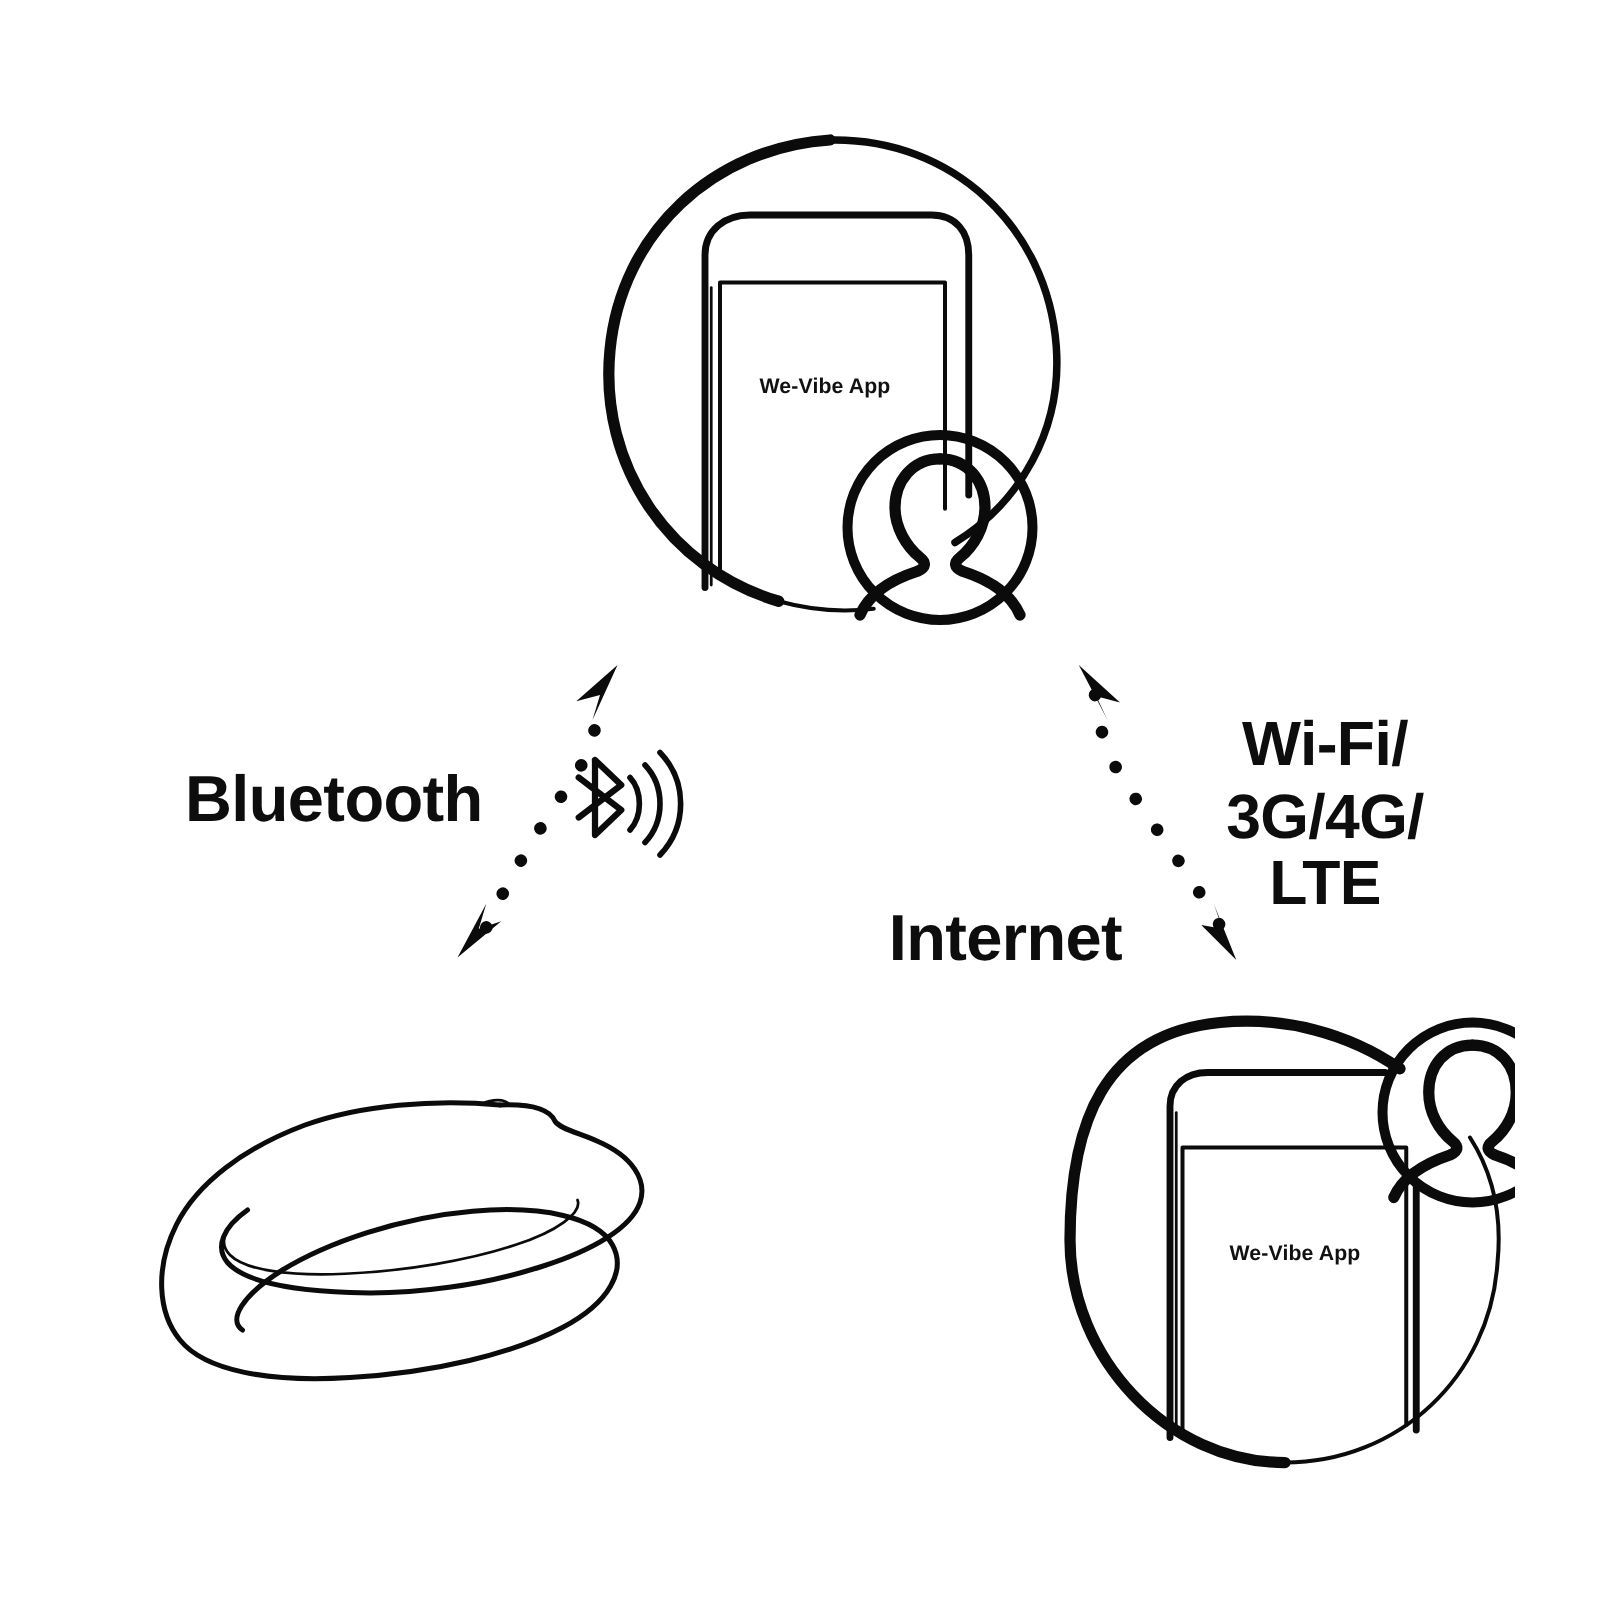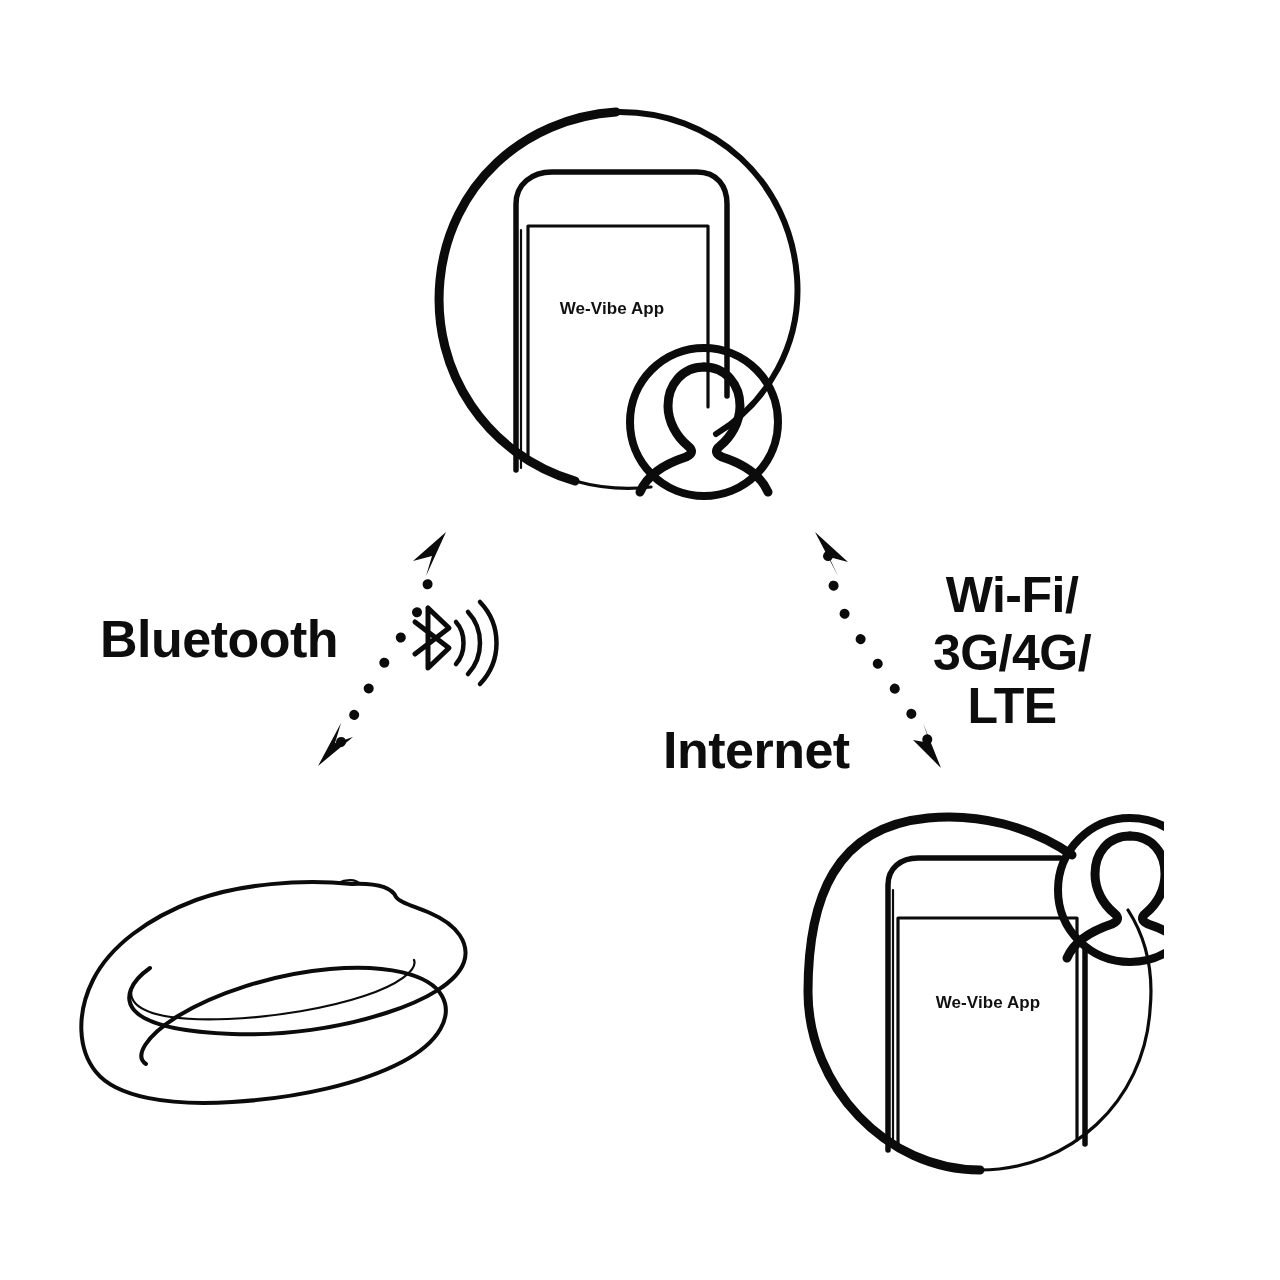--- a/index.html
+++ b/index.html
@@ -10,20 +10,21 @@
   }
   body {
     font-family: "Liberation Sans", sans-serif;
   }
   #stage {
     position: relative;
     width: 1164px;
     height: 1280px;
     background: #ffffff;
     overflow: hidden;
+    margin-left: 48px;
   }
   #diagram {
     position: absolute;
     left: 0;
     top: 0;
     width: 1280px;
     height: 1280px;
   }
   .label-text {
     font-family: "Liberation Sans", sans-serif;

